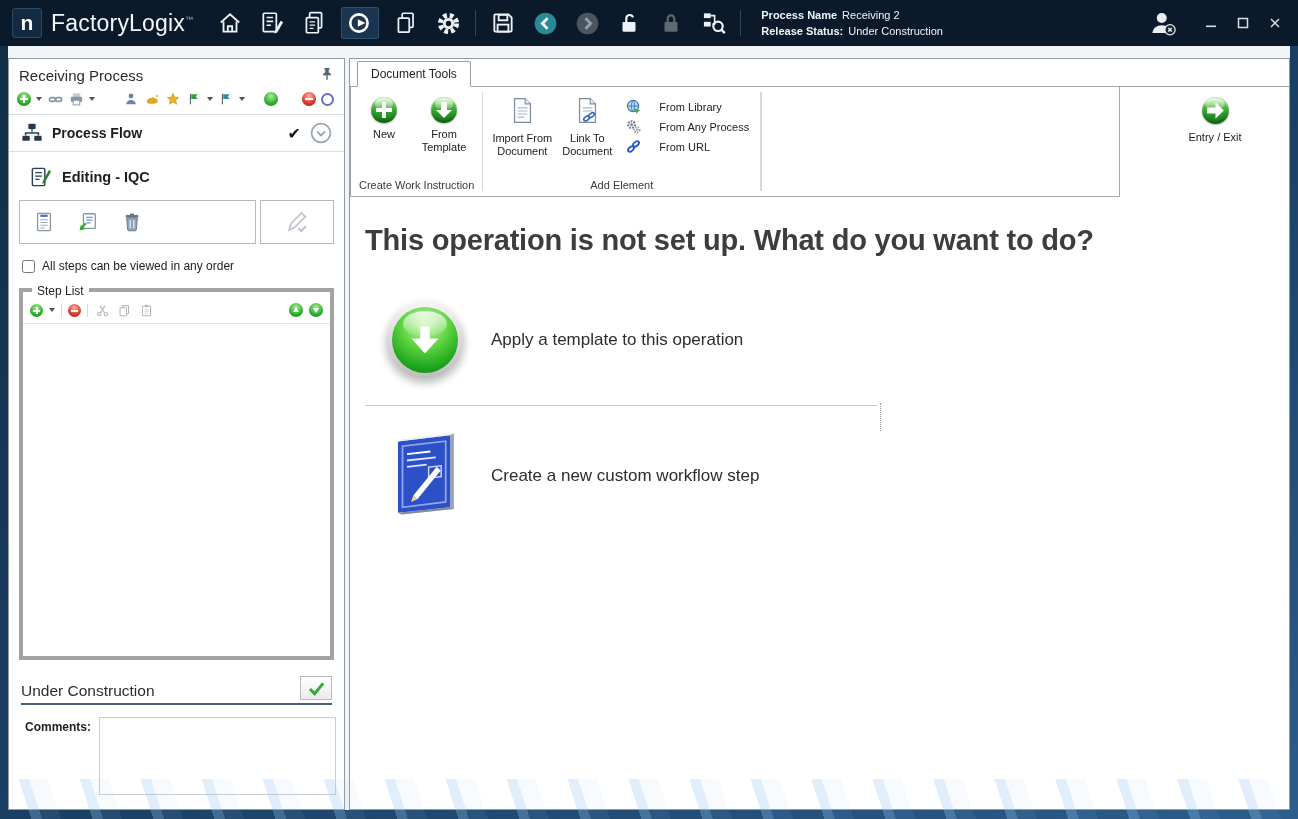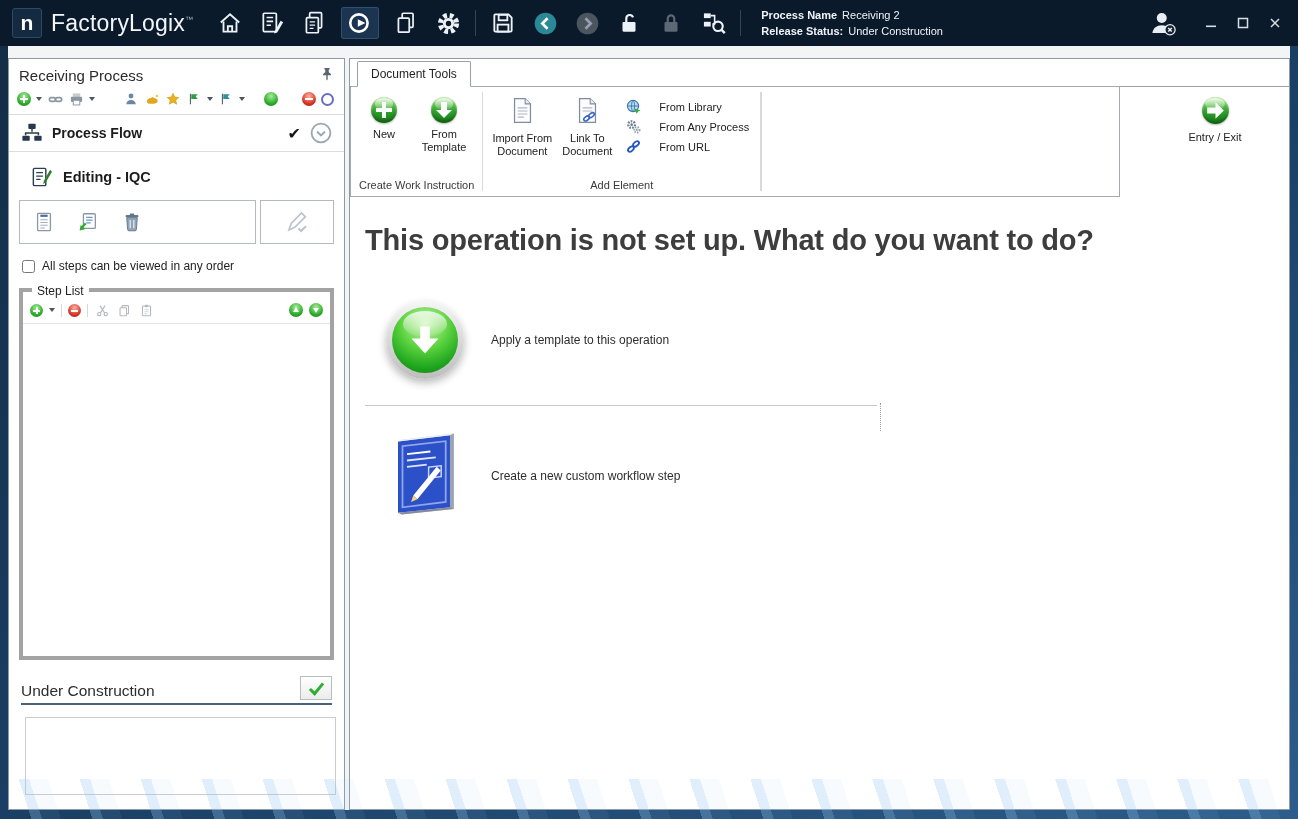--- a/index.html
+++ b/index.html
@@ -53,21 +53,21 @@
   .mc-plus::before { content:""; position:absolute; left:3px; right:3px; top:6px; height:2px; background:#fff; }
   .mc-plus::after  { content:""; position:absolute; top:3px; bottom:3px; left:6px; width:2px; background:#fff; }
   .mc-minus::before{ content:""; position:absolute; left:3px; right:3px; top:6px; height:2px; background:#fff; }
   .mc-up::before   { content:""; position:absolute; left:3.5px; top:4px; border-left:3.5px solid transparent; border-right:3.5px solid transparent; border-bottom:5px solid #fff; }
   .mc-down::before { content:""; position:absolute; left:3.5px; top:5px; border-left:3.5px solid transparent; border-right:3.5px solid transparent; border-top:5px solid #fff; }
   .mc-ring { width:13px; height:13px; border-radius:50%; border:2.5px solid #6a6ec0; background:#fff; display:inline-block; cursor:pointer; }
 
   .row-procflow { display:flex; align-items:center; gap:9px; padding:7px 12px; }
   .pf-label { font-weight:700; font-size:14px; color:#1d1d1d; }
   .pf-check { margin-left:auto; font-size:16px; color:#151515; cursor:pointer; }
-  .row-editing { display:flex; align-items:center; gap:10px; padding:13px 20px 9px; }
+  .row-editing { display:flex; align-items:center; gap:10px; padding:13px 12px 9px;margin-left:7px; }
   .ed-label { font-weight:700; font-size:14.5px; color:#1d1d1d; }
 
   .action-row { display:flex; gap:4px; padding:2px 10px 10px; }
   .btn-box { border:1px solid #b5bac0; display:flex; align-items:center; height:44px; background:#fff; }
   .btn-box.left { flex:1; padding:0 2px; }
   .btn-box.right { width:74px; justify-content:center; }
   .act-btn { width:44px; height:38px; display:flex; align-items:center; justify-content:center; cursor:pointer; border-radius:2px; }
 
   .chk-row { display:flex; align-items:center; gap:7px; padding:5px 13px 9px; font-size:12px; color:#222; }
   .chk-row input { width:13px; height:13px; cursor:pointer; }
@@ -120,21 +120,21 @@
 
   .entry-exit { position:absolute; right:24px; top:10px; width:100px; display:flex; flex-direction:column;
                 align-items:center; gap:7px; font-size:11px; color:#222; cursor:pointer; }
 
   .canvas { flex:1; padding:25px 0 0 15px; }
   .heading { font-size:29px; font-weight:600; color:#3d3d3d; letter-spacing:-.2px; }
   .option { display:flex; align-items:center; gap:26px; margin-left:20px; cursor:pointer; }
   .option-1 { margin-top:44px; }
   .option-2 { margin-top:24px; }
   .opt-icon-wrap { width:80px; display:flex; justify-content:center; }
-  .opt-label { font-size:12px; color:#2d2d2d; }
+  .opt-label { font-size:17px; color:#2d2d2d; }
   .divider { width:512px; border-top:1px solid #c9c9c9; margin-top:26px; position:relative; }
   .divider::after { content:""; position:absolute; right:-4px; top:-3px; height:28px; border-left:1px dotted #9a9a9a; }
 
   .big-ring { width:78px; height:78px; border-radius:50%; background:linear-gradient(#f6f6f6,#bdbdbd);
               box-shadow:0 4px 9px rgba(0,0,0,.28); display:flex; align-items:center; justify-content:center; }
   .big-green { width:66px; height:66px; border-radius:50%; position:relative; overflow:hidden;
                background:radial-gradient(circle at 50% 26%, #c9f5b1 0%, #5bd23e 42%, #1ea51e 74%, #107710 100%);
                display:flex; align-items:center; justify-content:center; }
   .big-green::before { content:""; position:absolute; top:4px; left:11px; right:11px; height:26px; border-radius:50%;
                background:linear-gradient(rgba(255,255,255,.8), rgba(255,255,255,.05)); }
@@ -456,20 +456,21 @@
           <span class="uc-label">Under Construction</span>
           <span class="uc-btn">
             <svg width="17" height="15" viewBox="0 0 18 16">
                 <path d="M2 8.5l5 5L16 2.5" fill="none" stroke="#2fae2f" stroke-width="3.2"></path>
               </svg>
           </span>
         </div>
       </div>
 
       <div class="comments-row">
+        <span class="comments-label">Comments:</span>
         <textarea style=""></textarea>
       </div>
     </div>
 
     <div class="panel main">
 
       <div class="tabrow">
         <span class="tab">Document Tools</span>
       </div>
 

